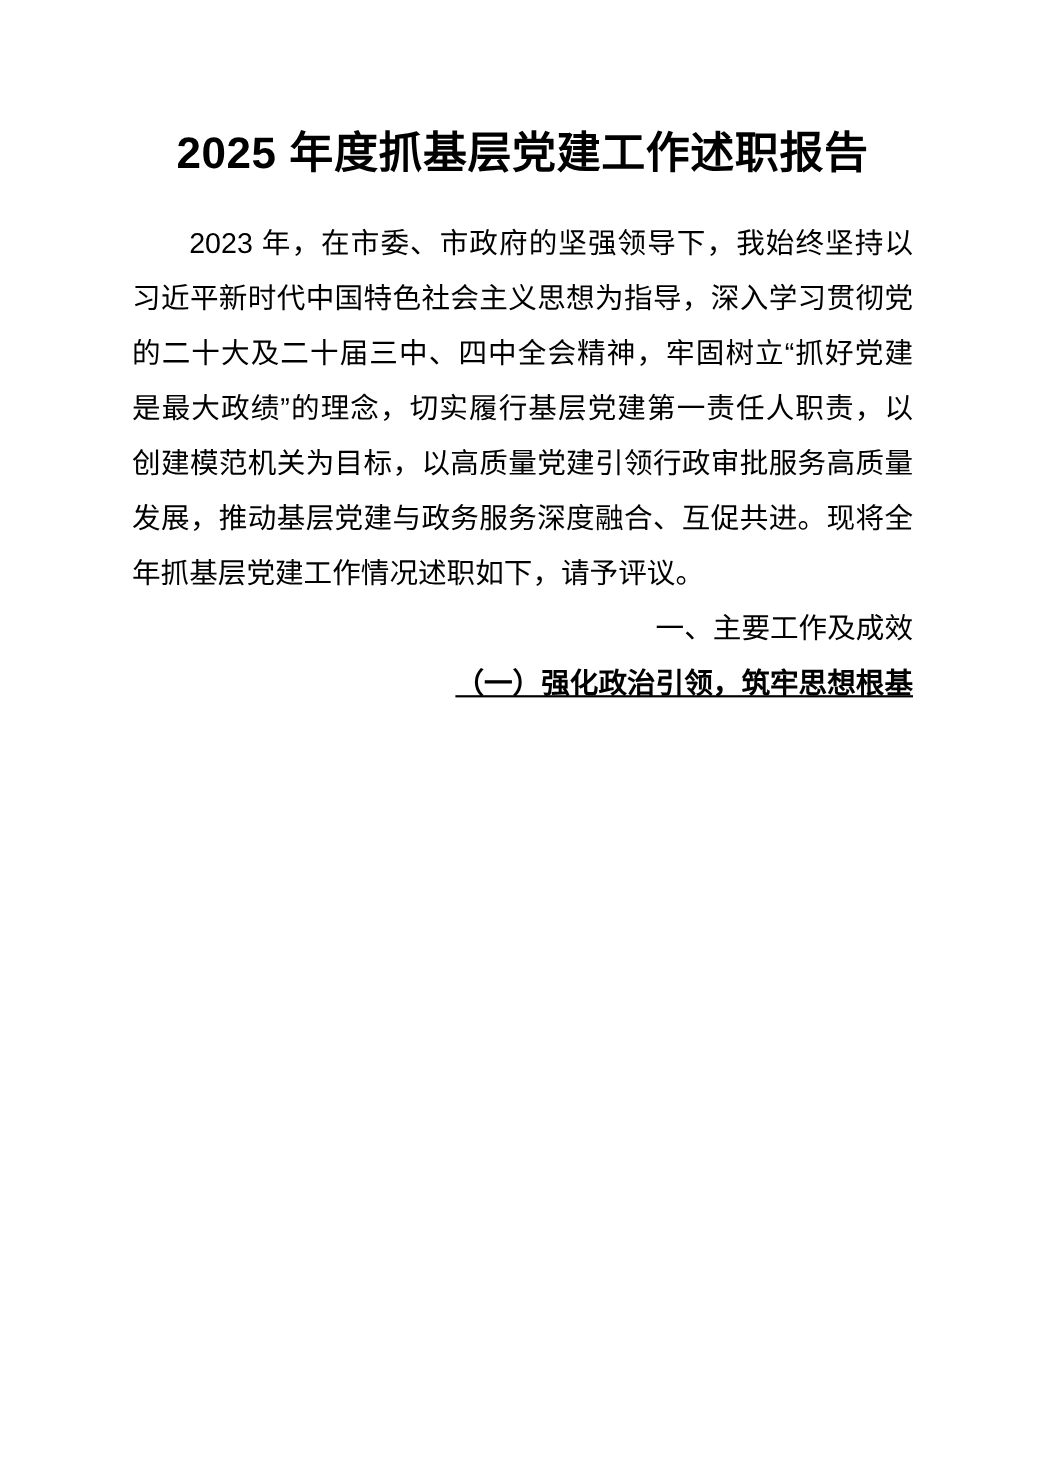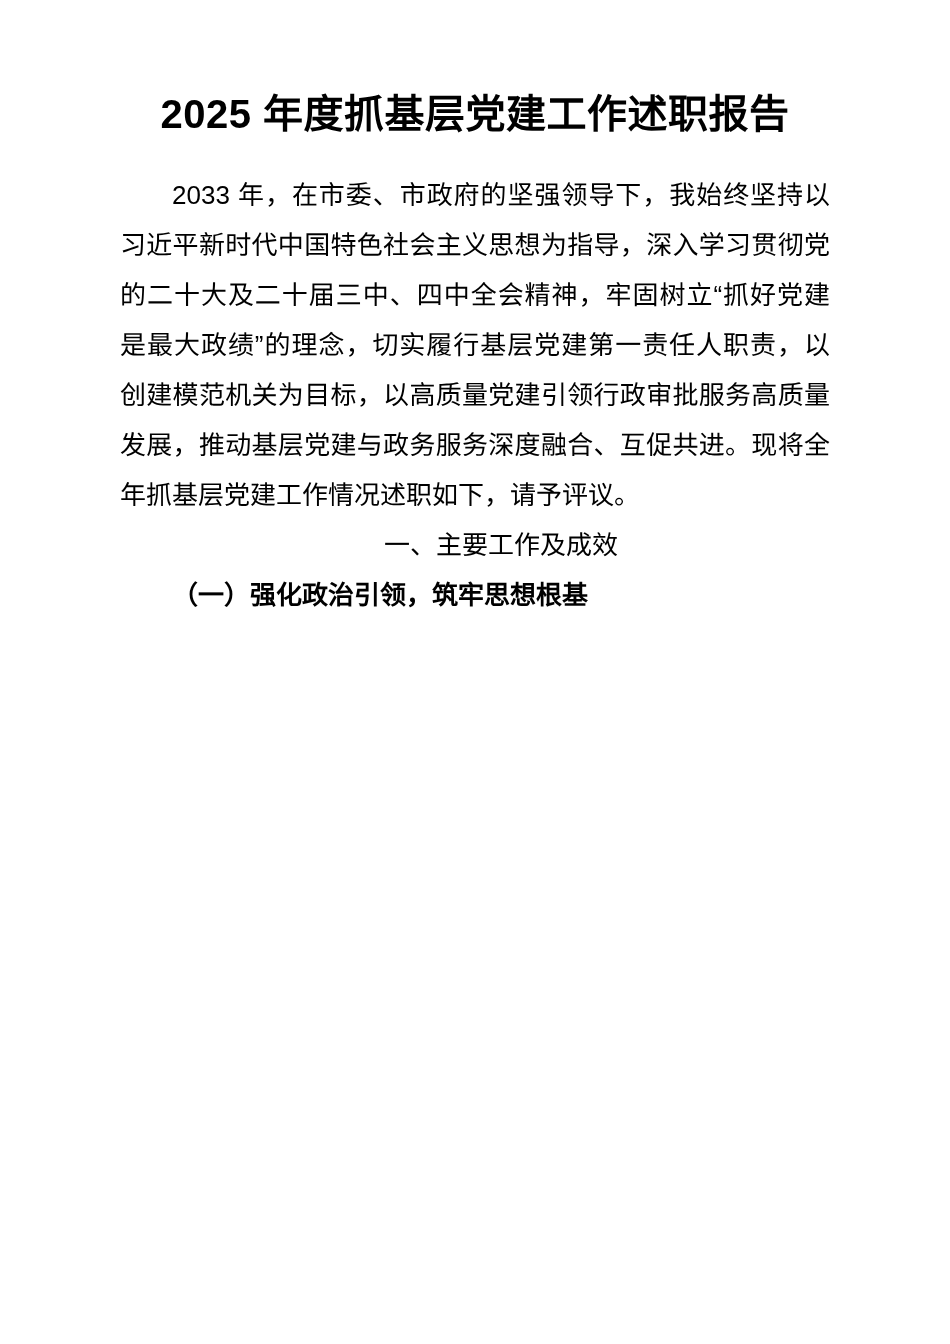--- a/index.html
+++ b/index.html
@@ -11,21 +11,21 @@
     width: 950px;
     height: 1344px;
     overflow: hidden;
     font-family: "Liberation Sans", sans-serif;
     color: #000000;
   }
   .page {
     box-sizing: border-box;
     width: 950px;
     height: 1344px;
-    padding: 84px 120px 0 120px;
+    padding: 110px 120px 0 120px;
     background: #ffffff;
     overflow: hidden;
   }
   .doc-title {
     margin: 0 0 26px 0;
     font-size: 40px;
     line-height: 60px;
     font-weight: 600;
     text-align: center;
     letter-spacing: 0.5px;
@@ -34,30 +34,31 @@
     margin: 0;
     font-size: 26px;
     line-height: 50px;
     text-indent: 2em;
   }
   .doc-body p.paragraph {
     text-align: justify;
   }
   .doc-body p.heading-level-1 {
     font-weight: 400;
-    text-align: center;
+    text-align: right;
   }
   .doc-body p.heading-level-2 {
     font-weight: 700;
-    text-align: left;
+    text-align: right;
+    text-decoration: underline;
   }
 </style>
 </head>
 <body>
 
 <div class="page">
   <h1 class="doc-title">2025 年度抓基层党建工作述职报告</h1>
   <div class="doc-body" id="doc-body">
-      <p class="paragraph">2033 年，在市委、市政府的坚强领导下，我始终坚持以习近平新时代中国特色社会主义思想为指导，深入学习贯彻党的二十大及二十届三中、四中全会精神，牢固树立“抓好党建是最大政绩”的理念，切实履行基层党建第一责任人职责，以创建模范机关为目标，以高质量党建引领行政审批服务高质量发展，推动基层党建与政务服务深度融合、互促共进。现将全年抓基层党建工作情况述职如下，请予评议。</p>
+      <p class="paragraph">2023 年，在市委、市政府的坚强领导下，我始终坚持以习近平新时代中国特色社会主义思想为指导，深入学习贯彻党的二十大及二十届三中、四中全会精神，牢固树立“抓好党建是最大政绩”的理念，切实履行基层党建第一责任人职责，以创建模范机关为目标，以高质量党建引领行政审批服务高质量发展，推动基层党建与政务服务深度融合、互促共进。现将全年抓基层党建工作情况述职如下，请予评议。</p>
       <p class="heading-level-1">一、主要工作及成效</p>
       <p class="heading-level-2">（一）强化政治引领，筑牢思想根基</p>
     </div>
 </div>
 
 </body></html>

